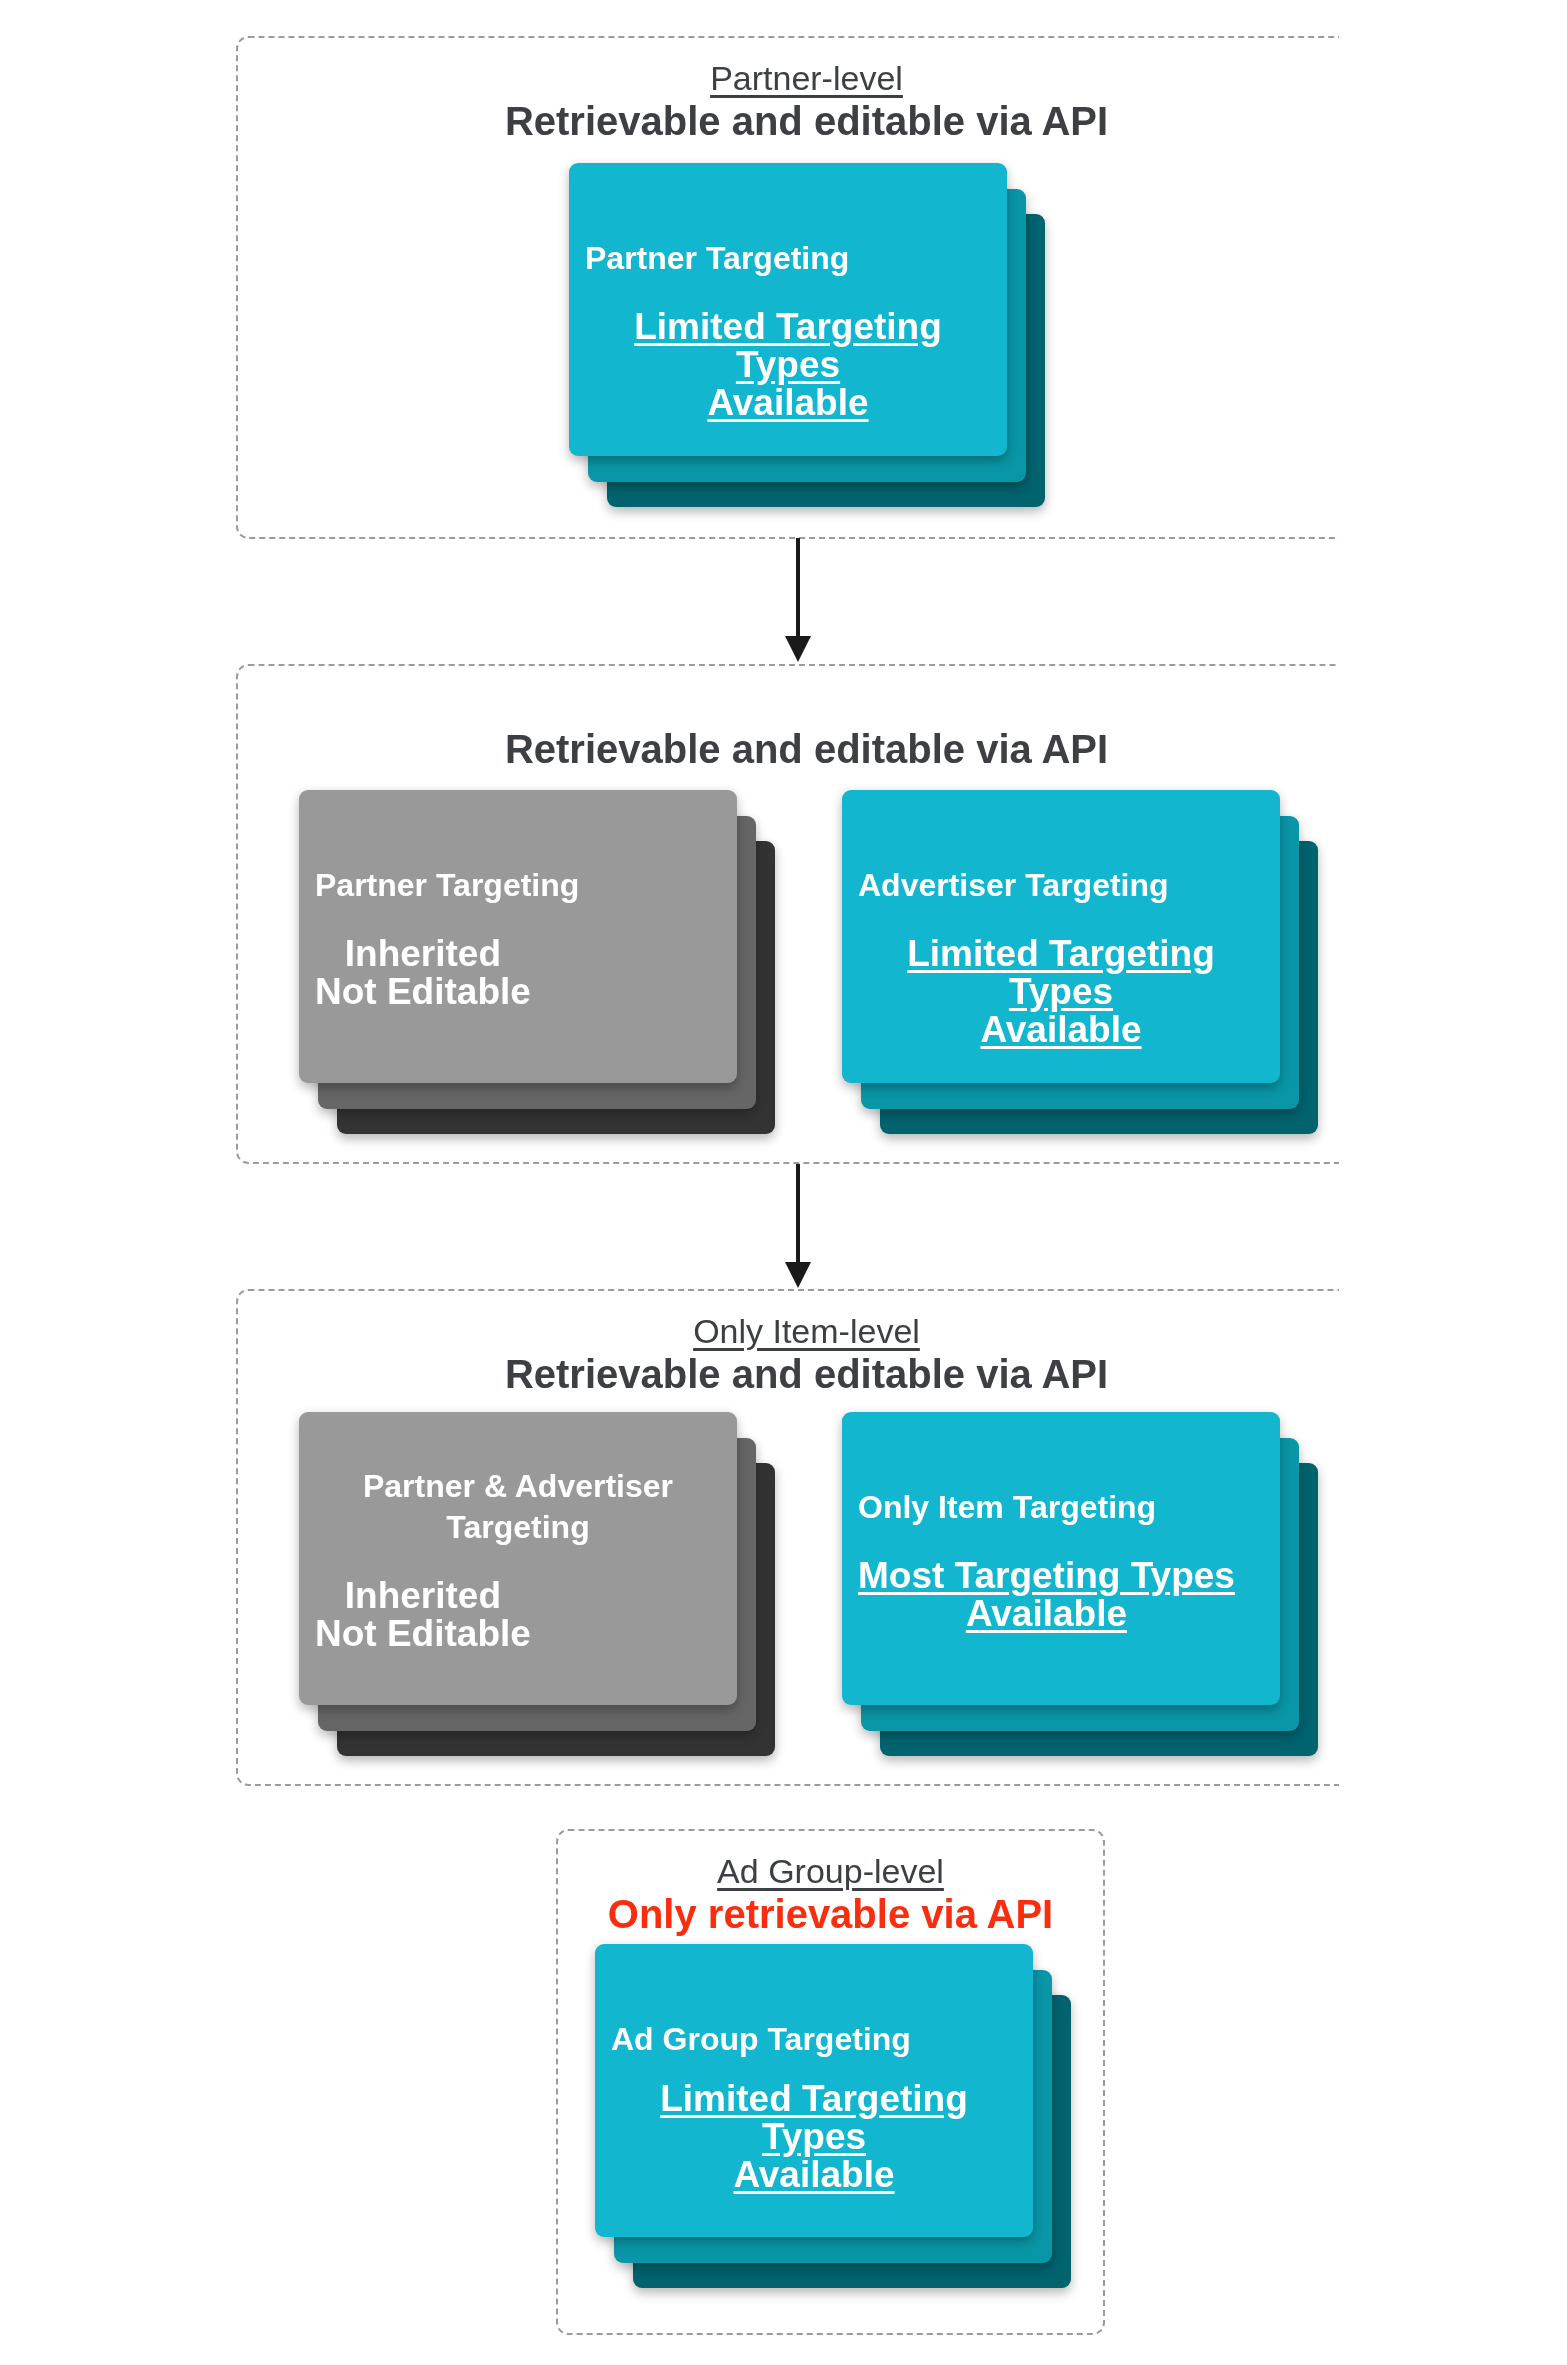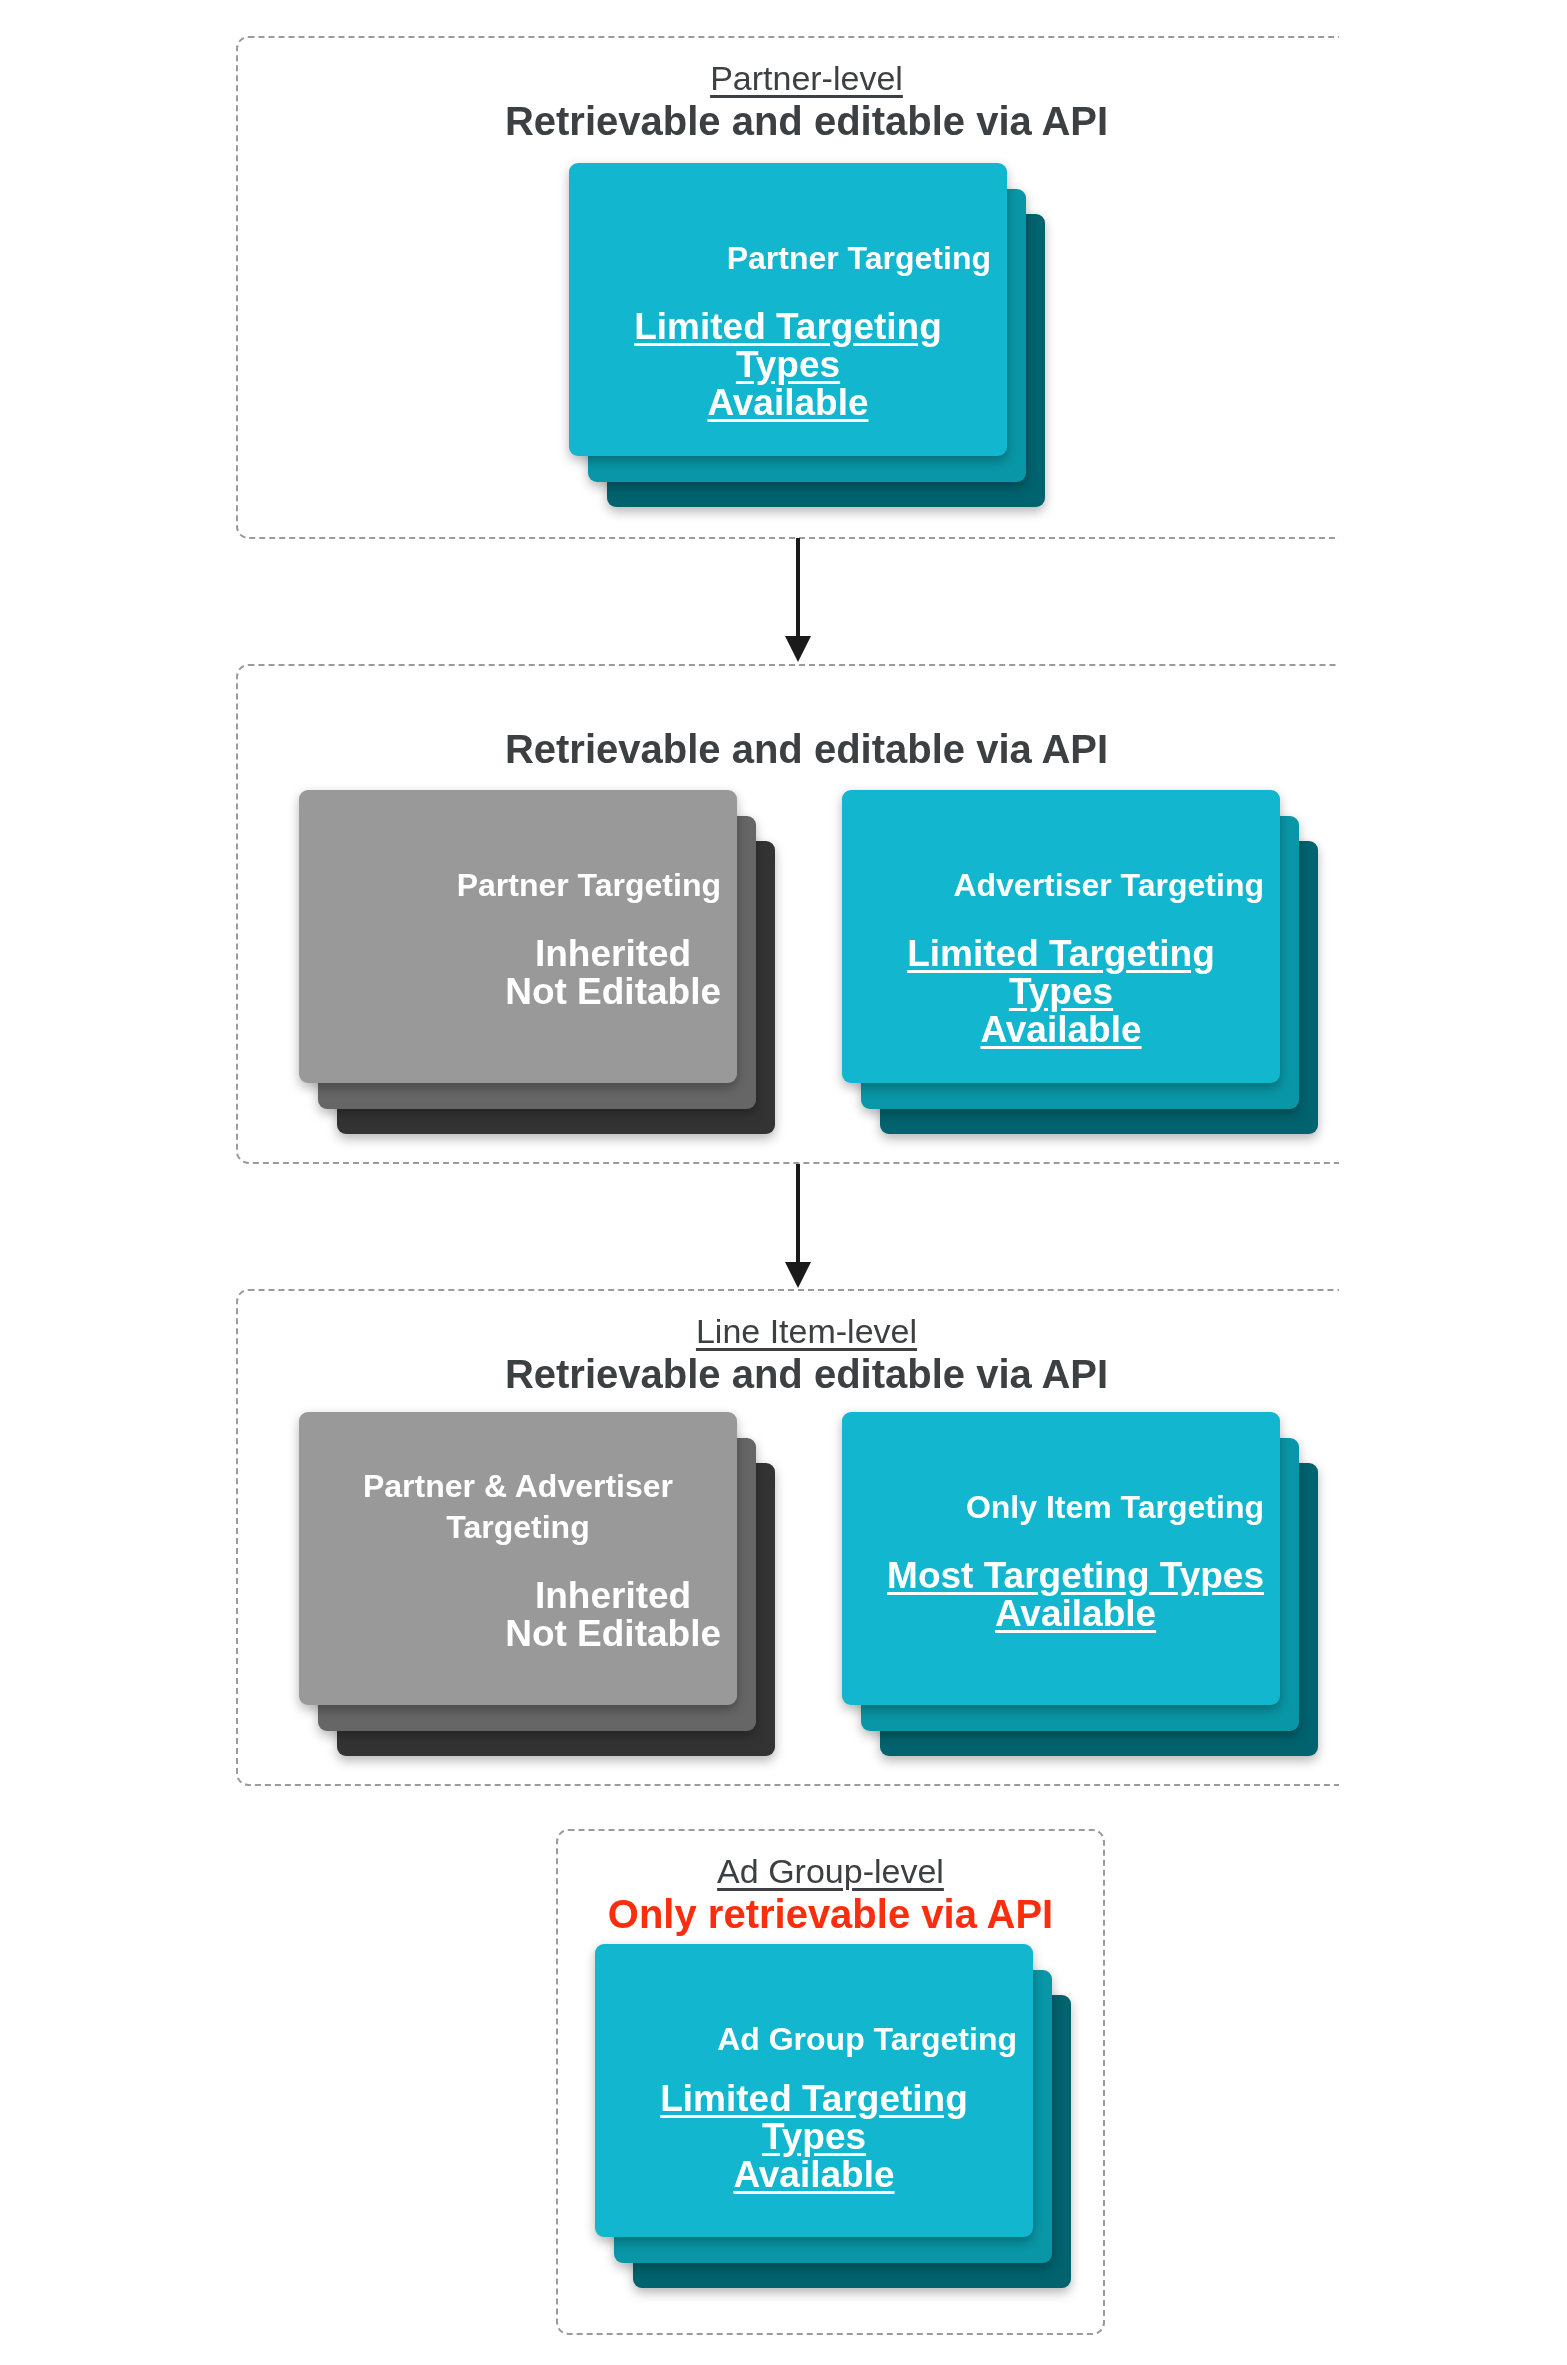--- a/index.html
+++ b/index.html
@@ -39,21 +39,21 @@
   .l1{left:0;top:0;}
   .cyan .l1{background:#12b6ce;}
   .cyan .l2{background:#0996a6;}
   .cyan .l3{background:#00636e;}
   .gray .l1{background:#999999;}
   .gray .l2{background:#666666;}
   .gray .l3{background:#333333;}
   .card-content{
     position:absolute;left:0;top:0;right:0;bottom:0;
     box-sizing:border-box;
-    display:flex;flex-direction:column;align-items:flex-end;
+    display:flex;flex-direction:column;align-items:flex-start;
     padding:75px 16px 8px 16px;
     text-align:center;color:#ffffff;
   }
   .card-title{font-size:32px;line-height:41px;font-weight:700;}
   .card-lines{
     margin-top:29px;
     display:flex;flex-direction:column;align-items:center;
     font-size:37px;line-height:38px;font-weight:700;
   }
   .card-lines .u{text-decoration:underline;text-underline-offset:3.6px;}
@@ -122,21 +122,21 @@
       </div>
     </div>
   </div>
 
   <div class="arrow" style="left:798px;top:1164px;">
     <div class="shaft"></div>
     <div class="head"></div>
   </div>
 
   <div class="box" style="left:236px;top:1289px;width:1141px;height:497px;">
-    <div class="sec-title"><span class="u">Line Item-level</span></div>
+    <div class="sec-title"><span class="u">Only Item-level</span></div>
     <div class="sec-sub">Retrievable and editable via API</div>
     <div class="stack gray" style="left:61px;top:121px;">
       <div class="layer l3"></div>
       <div class="layer l2"></div>
       <div class="layer l1">
         <div class="card-content" style="padding-top:54px;">
           <div class="card-title">Partner &amp; Advertiser Targeting</div>
           <div class="card-lines">
             <span>Inherited</span>
             <span>Not Editable</span>

